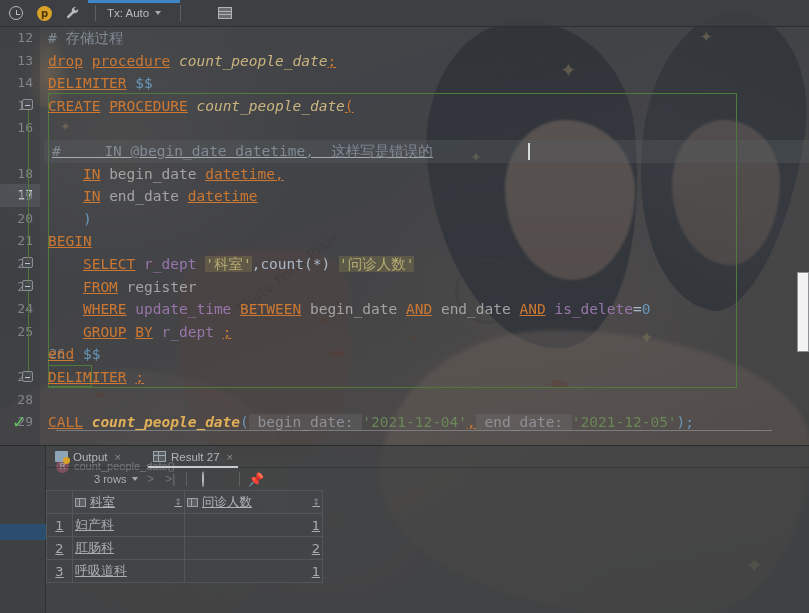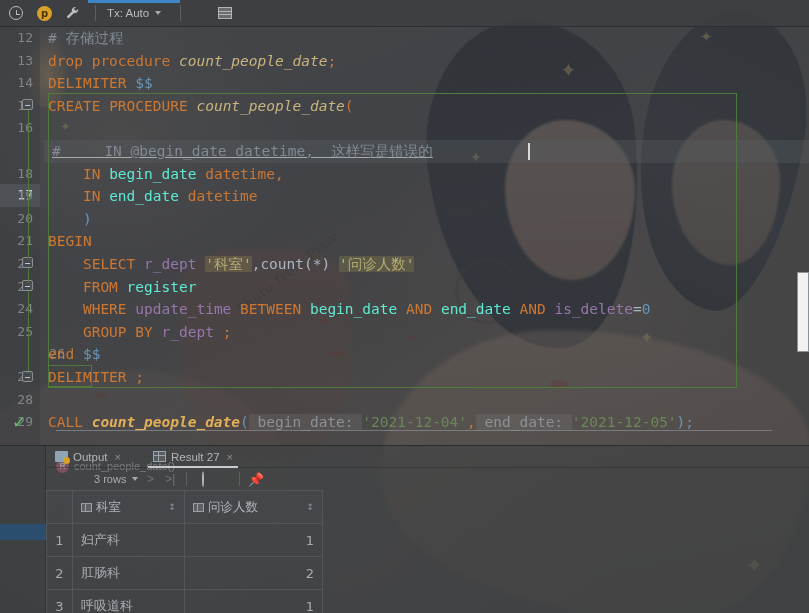--- a/index.html
+++ b/index.html
@@ -191,23 +191,23 @@
     line-height:22.6px;
     white-space:pre;
     color:#a6aaad;
   }
   .cl { position:absolute; left:8px; height:22.6px; white-space:pre; }
   .cl.active-line {
     left:4px; right:0; background: rgba(90,94,98,0.35); padding-left:8px;text-decoration:underline;
   }
 
   
-  .kw      { color:#cc7832; }
+  .kw      { color:#cc7832;text-decoration:underline; }
   .ident   { color:#c9b37e; font-style:italic; }
-  .plain   { color:#5eead4; }
+  .plain   { color:#a3a3a3; }
   .col     { color:#9876aa; }
   .num     { color:#6897bb; }
   .punct   { color:#a9b7c6; }
   .comment { color:#808a94; }
   .strhl   { background: rgba(150,140,80,0.30); color:#b6ac72; }
   .sdollar { color:#6897bb; }
   .greenstr{ color:#6a8759; }
   .hint    { color:#8d9196; background: rgba(130,134,138,0.22); }
   .callfn  { color:#e3b05a; font-style:italic; font-weight:bold; }
 
@@ -314,24 +314,25 @@
   .grid {
     position:absolute; left:46px; top:44px; right:0; bottom:0;
   }
   table.rgrid {
     border-collapse: collapse;
     font-family:"DejaVu Sans", sans-serif;
     font-size:13px;
   }
   table.rgrid th, table.rgrid td {
     border:1px solid rgba(88,92,96,0.75);
-    height:33px;
-    padding:0 8px;
+    height:23px;
+    padding:0 2px;
     color:#a8acb2;
     background: rgba(66,69,72,0.30);
+    text-decoration: underline;
   }
   table.rgrid th {
     background: rgba(72,75,78,0.42);
     font-weight:normal;
     font-size:12.5px;
     color:#aeb2b7;
   }
   .th-inner { display:flex; align-items:center; gap:4px; justify-content:space-between; }
   .th-left { display:flex; align-items:center; gap:4px; }
   .colico {

